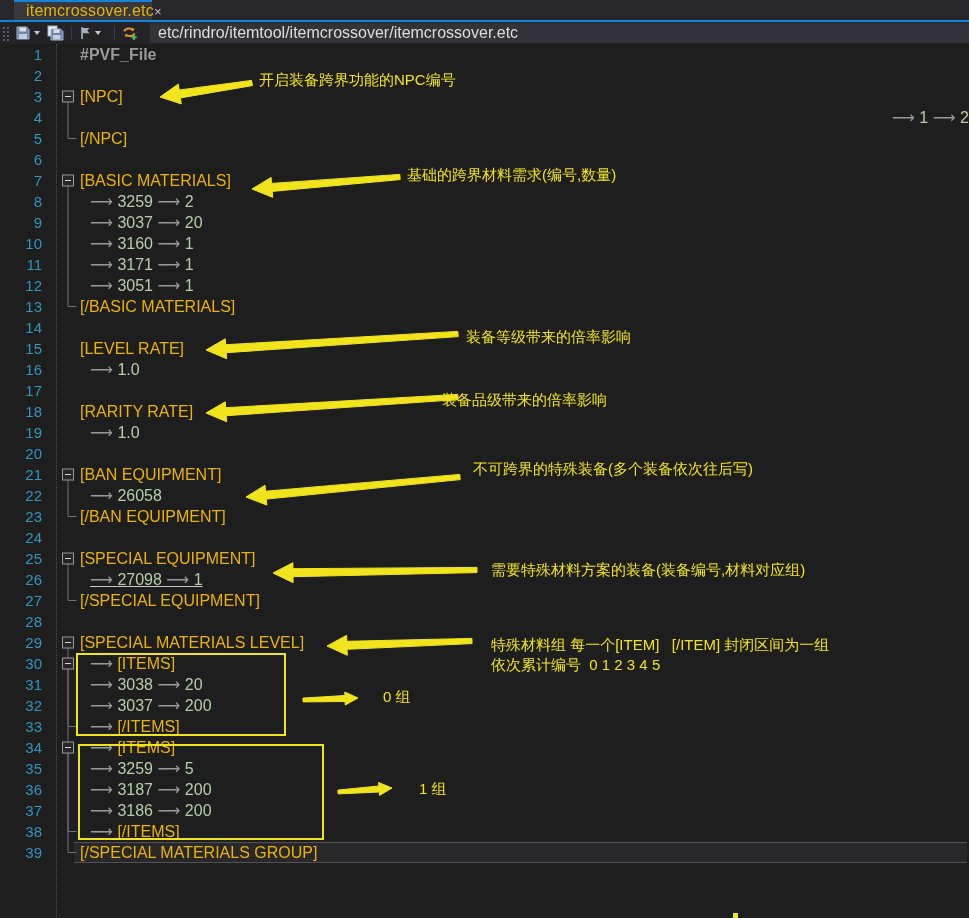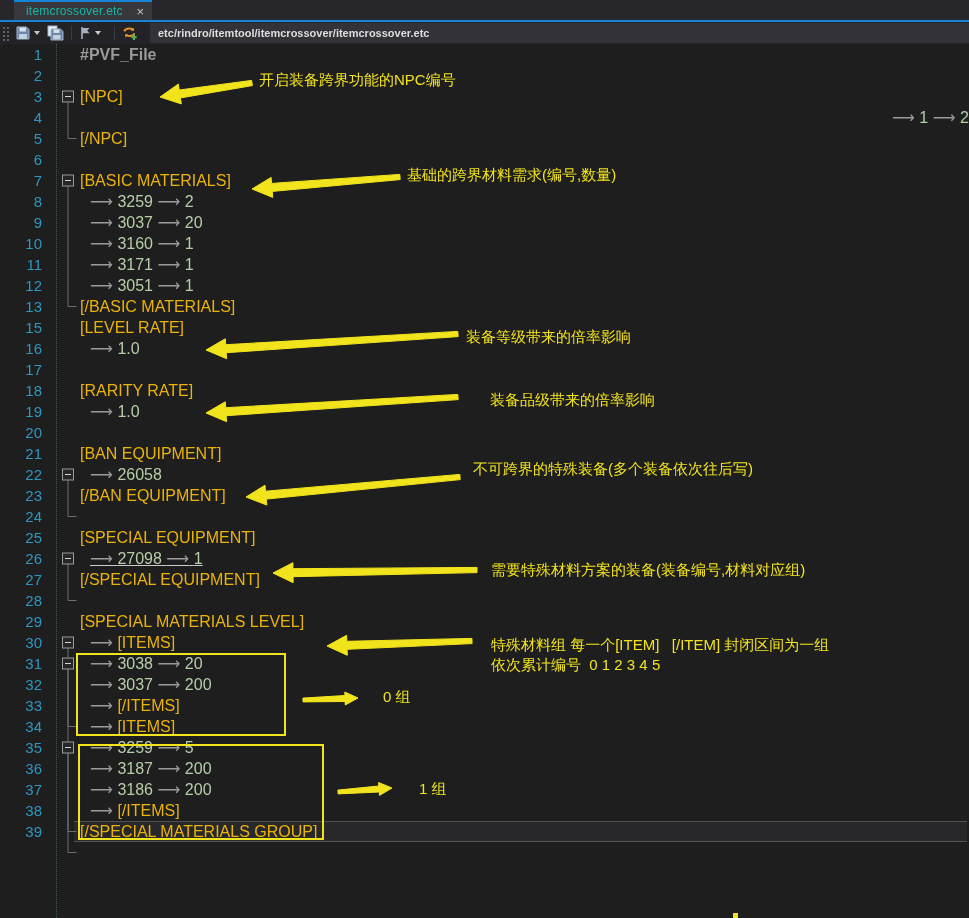--- a/index.html
+++ b/index.html
@@ -10,32 +10,32 @@
     -webkit-font-smoothing:antialiased;
   }
   
   .tabbar{position:absolute;left:0;top:0;right:0;height:22px;background:#27272b;}
   .tabbar .accent{position:absolute;left:0;right:0;bottom:0;height:2px;background:#1583d6;}
   .tab{
     position:absolute;left:14px;top:0;height:20px;width:138px;box-sizing:border-box;
     background:#37373c;border-top:2px solid #1583d6;
     display:flex;align-items:center;padding:0 8px 0 12px;
   }
-  .tab-title{font-size:12px;color:#14b8a6;letter-spacing:.2px;}
+  .tab-title{font-size:16px;color:#eab308;letter-spacing:.2px;}
   .tab-close{margin-left:auto;color:#c8c8c8;font-size:13px;line-height:13px;cursor:pointer;}
   
   .toolbar{position:absolute;left:0;top:22px;right:0;height:22px;background:#232327;display:flex;align-items:center;}
   .grip{width:7px;height:16px;margin:0 6px 0 2px;
     background-image:radial-gradient(circle,#5f5f63 1px,transparent 1.2px);
     background-size:4px 4px;background-position:0 1px;}
   .tbtn{display:flex;align-items:center;justify-content:center;height:20px;cursor:pointer;flex:none;}
   .caret{width:0;height:0;border-left:3.5px solid transparent;border-right:3.5px solid transparent;border-top:4px solid #c9c9c9;margin:0 6px 0 3px;}
   .tsep{width:1px;height:14px;background:#3a3a3f;margin:0 7px;flex:none;}
   .pathfield{position:absolute;left:150px;right:0;top:1px;bottom:1px;background:#323238;display:flex;align-items:center;}
-  .pathtext{font-size:11px;color:#dedede;padding-left:8px;white-space:nowrap;font-weight:bold;}
+  .pathtext{font-size:16px;color:#dedede;padding-left:8px;white-space:nowrap;}
   
   .editor{position:absolute;left:0;top:44px;right:0;bottom:0;background:#1e1e1e;}
   .gutter-sep{position:absolute;left:56px;top:44px;bottom:0;width:0;border-left:1px dotted #3e5656;z-index:1;pointer-events:none;}
   .row{display:flex;height:21px;line-height:21px;font-size:16px;white-space:pre;}
   .ln{width:42px;flex:none;text-align:right;color:#2f96c0;font-size:15px;}
   .gut{width:38px;flex:none;}
   .code{flex:1;color:#cccccc;min-width:0;}
   .tok-tag{color:#eab308;}
   .tok-num{color:#b5cea8;}
   .tok-arrow{color:#9a9a9a;}
@@ -111,20 +111,21 @@
       <div class="row"><div class="ln">4</div><div class="gut"></div><div class="code" style="padding-left: 10px; text-align: right;"><span class="tok-arrow">⟶</span> <span class="tok-num">1</span> <span class="tok-arrow">⟶</span> <span class="tok-num">2</span></div></div>
       <div class="row"><div class="ln">5</div><div class="gut"></div><div class="code"><span class="tok-tag">[/NPC]</span></div></div>
       <div class="row"><div class="ln">6</div><div class="gut"></div><div class="code"></div></div>
       <div class="row"><div class="ln">7</div><div class="gut"></div><div class="code"><span class="tok-tag">[BASIC MATERIALS]</span></div></div>
       <div class="row"><div class="ln">8</div><div class="gut"></div><div class="code" style="padding-left: 10px;"><span class="tok-arrow">⟶</span> <span class="tok-num">3259</span> <span class="tok-arrow">⟶</span> <span class="tok-num">2</span></div></div>
       <div class="row"><div class="ln">9</div><div class="gut"></div><div class="code" style="padding-left: 10px;"><span class="tok-arrow">⟶</span> <span class="tok-num">3037</span> <span class="tok-arrow">⟶</span> <span class="tok-num">20</span></div></div>
       <div class="row"><div class="ln">10</div><div class="gut"></div><div class="code" style="padding-left: 10px;"><span class="tok-arrow">⟶</span> <span class="tok-num">3160</span> <span class="tok-arrow">⟶</span> <span class="tok-num">1</span></div></div>
       <div class="row"><div class="ln">11</div><div class="gut"></div><div class="code" style="padding-left: 10px;"><span class="tok-arrow">⟶</span> <span class="tok-num">3171</span> <span class="tok-arrow">⟶</span> <span class="tok-num">1</span></div></div>
       <div class="row"><div class="ln">12</div><div class="gut"></div><div class="code" style="padding-left: 10px;"><span class="tok-arrow">⟶</span> <span class="tok-num">3051</span> <span class="tok-arrow">⟶</span> <span class="tok-num">1</span></div></div>
       <div class="row"><div class="ln">13</div><div class="gut"></div><div class="code"><span class="tok-tag">[/BASIC MATERIALS]</span></div></div>
+      <div class="row"><div class="ln">14</div><div class="gut"></div><div class="code"></div></div>
       <div class="row"><div class="ln">15</div><div class="gut"></div><div class="code"><span class="tok-tag">[LEVEL RATE]</span></div></div>
       <div class="row"><div class="ln">16</div><div class="gut"></div><div class="code" style="padding-left: 10px;"><span class="tok-arrow">⟶</span> <span class="tok-num">1.0</span></div></div>
       <div class="row"><div class="ln">17</div><div class="gut"></div><div class="code"></div></div>
       <div class="row"><div class="ln">18</div><div class="gut"></div><div class="code"><span class="tok-tag">[RARITY RATE]</span></div></div>
       <div class="row"><div class="ln">19</div><div class="gut"></div><div class="code" style="padding-left: 10px;"><span class="tok-arrow">⟶</span> <span class="tok-num">1.0</span></div></div>
       <div class="row"><div class="ln">20</div><div class="gut"></div><div class="code"></div></div>
       <div class="row"><div class="ln">21</div><div class="gut"></div><div class="code"><span class="tok-tag">[BAN EQUIPMENT]</span></div></div>
       <div class="row"><div class="ln">22</div><div class="gut"></div><div class="code" style="padding-left: 10px;"><span class="tok-arrow">⟶</span> <span class="tok-num">26058</span></div></div>
       <div class="row"><div class="ln">23</div><div class="gut"></div><div class="code"><span class="tok-tag">[/BAN EQUIPMENT]</span></div></div>
       <div class="row"><div class="ln">24</div><div class="gut"></div><div class="code"></div></div>
@@ -221,21 +222,21 @@
       <polygon points="303.1,701.9 345.1,701.5 345.2,705.0 358.0,698.0 344.8,692.0 344.9,695.5 302.9,698.1" fill="#f2e41c" stroke="#f2e41c" stroke-width="1" stroke-linejoin="round"></polygon>
     </g>
   <g>
       <polygon points="338.1,793.9 379.3,792.0 379.5,795.4 392.0,788.0 378.6,782.5 378.8,786.0 337.9,790.1" fill="#f2e41c" stroke="#f2e41c" stroke-width="1" stroke-linejoin="round"></polygon>
     </g>
 </svg>
 
 <div class="ann" style="left:259px;top:70px">开启装备跨界功能的NPC编号</div>
 <div class="ann" style="left:407px;top:165px">基础的跨界材料需求(编号,数量)</div>
 <div class="ann" style="left:466px;top:327px">装备等级带来的倍率影响</div>
-<div class="ann" style="left:490px;top:390px">装备品级带来的倍率影响</div>
+<div class="ann" style="left:442px;top:390px">装备品级带来的倍率影响</div>
 <div class="ann" style="left:473px;top:459px">不可跨界的特殊装备(多个装备依次往后写)</div>
 <div class="ann" style="left:491px;top:560px">需要特殊材料方案的装备(装备编号,材料对应组)</div>
 <div class="ann" style="left:491px;top:635px">特殊材料组 每一个[ITEM]   [/ITEM] 封闭区间为一组</div>
 <div class="ann" style="left:491px;top:655px">依次累计编号  0 1 2 3 4 5</div>
 <div class="ann" style="left:383px;top:687px">0 组</div>
 <div class="ann" style="left:419px;top:779px">1 组</div>
 
 <div class="speck" style="left:733px;top:913px;width:5px;height:5px"></div>
 
 </body></html>

